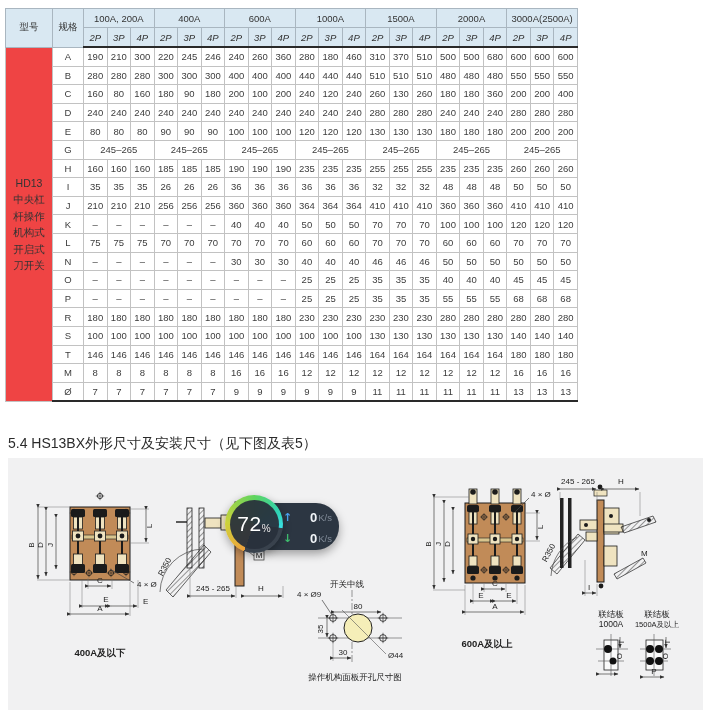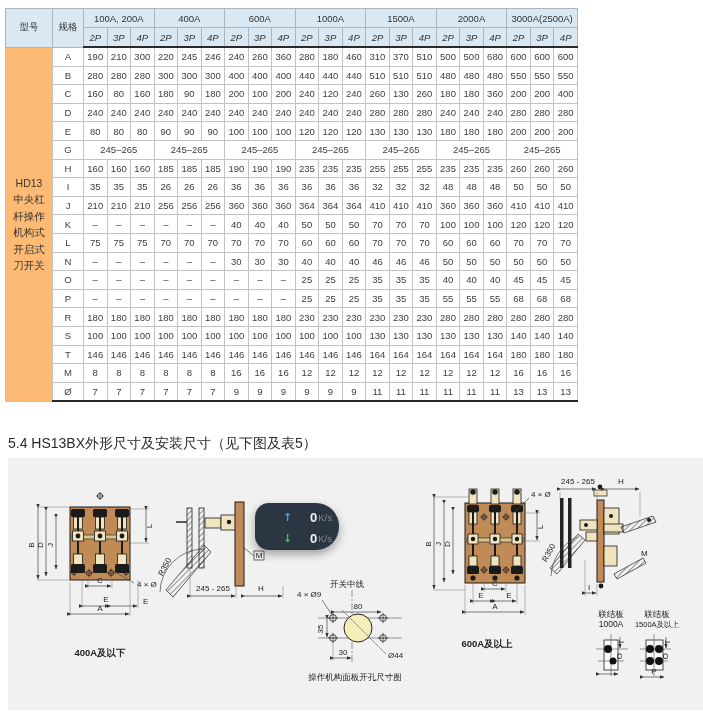--- a/index.html
+++ b/index.html
@@ -7,21 +7,21 @@
        font-family:"Liberation Sans",sans-serif;overflow:hidden;}
 
   
   .spec-table{position:absolute;left:5px;top:8px;width:573px;border-collapse:collapse;
               table-layout:fixed;font-size:9.5px;color:#3c3c3c;border:1px solid #666;}
   .spec-table th,.spec-table td{border:1px solid #c2c2c2;text-align:center;padding:0;font-weight:normal;}
   .spec-table thead th{background:#d9e8f2;color:#333;height:18px;border-color:#a9b6c0;font-size:9.5px;}
   .spec-table thead tr:last-child th{border-bottom:2px solid #2a2a2a;font-style:italic;}
   .spec-table tbody td{height:17.6px;}
   .spec-table tbody tr:last-child td{border-bottom:2px solid #2a2a2a;}
-  .td-model{background:#fdba74;font-size:10.5px;line-height:16.5px;color:#333;vertical-align:middle;}
+  .td-model{background:#ef4444;font-size:10.5px;line-height:16.5px;color:#333;vertical-align:middle;}
   .td-label{text-align:left;padding-left:8px;}
   .lbl-bold{font-weight:bold;}
   .dash-cell{font-weight:bold;}
 
   
   .section-heading{position:absolute;left:8px;top:435px;font-size:14px;color:#2b2b2b;}
 
   
   .panel{position:absolute;left:8px;top:458px;width:695px;height:252px;background:#f1f1f2;}
   .panel svg{position:absolute;overflow:visible;}
@@ -846,13 +846,19 @@
       <span class="arrow arrow-up">↑</span>
       <span class="speed-val">0</span>
       <span class="speed-unit">K/s</span>
     </div>
     <div class="pill-row r2">
       <span class="arrow arrow-down">↓</span>
       <span class="speed-val">0</span>
       <span class="speed-unit">K/s</span>
     </div>
   </div>
+  <div class="gauge">
+    <div class="gauge-inner">
+      <span class="pct-num">72</span>
+      <span class="pct-sign">%</span>
+    </div>
+  </div>
 </div>
 
 </body></html>

